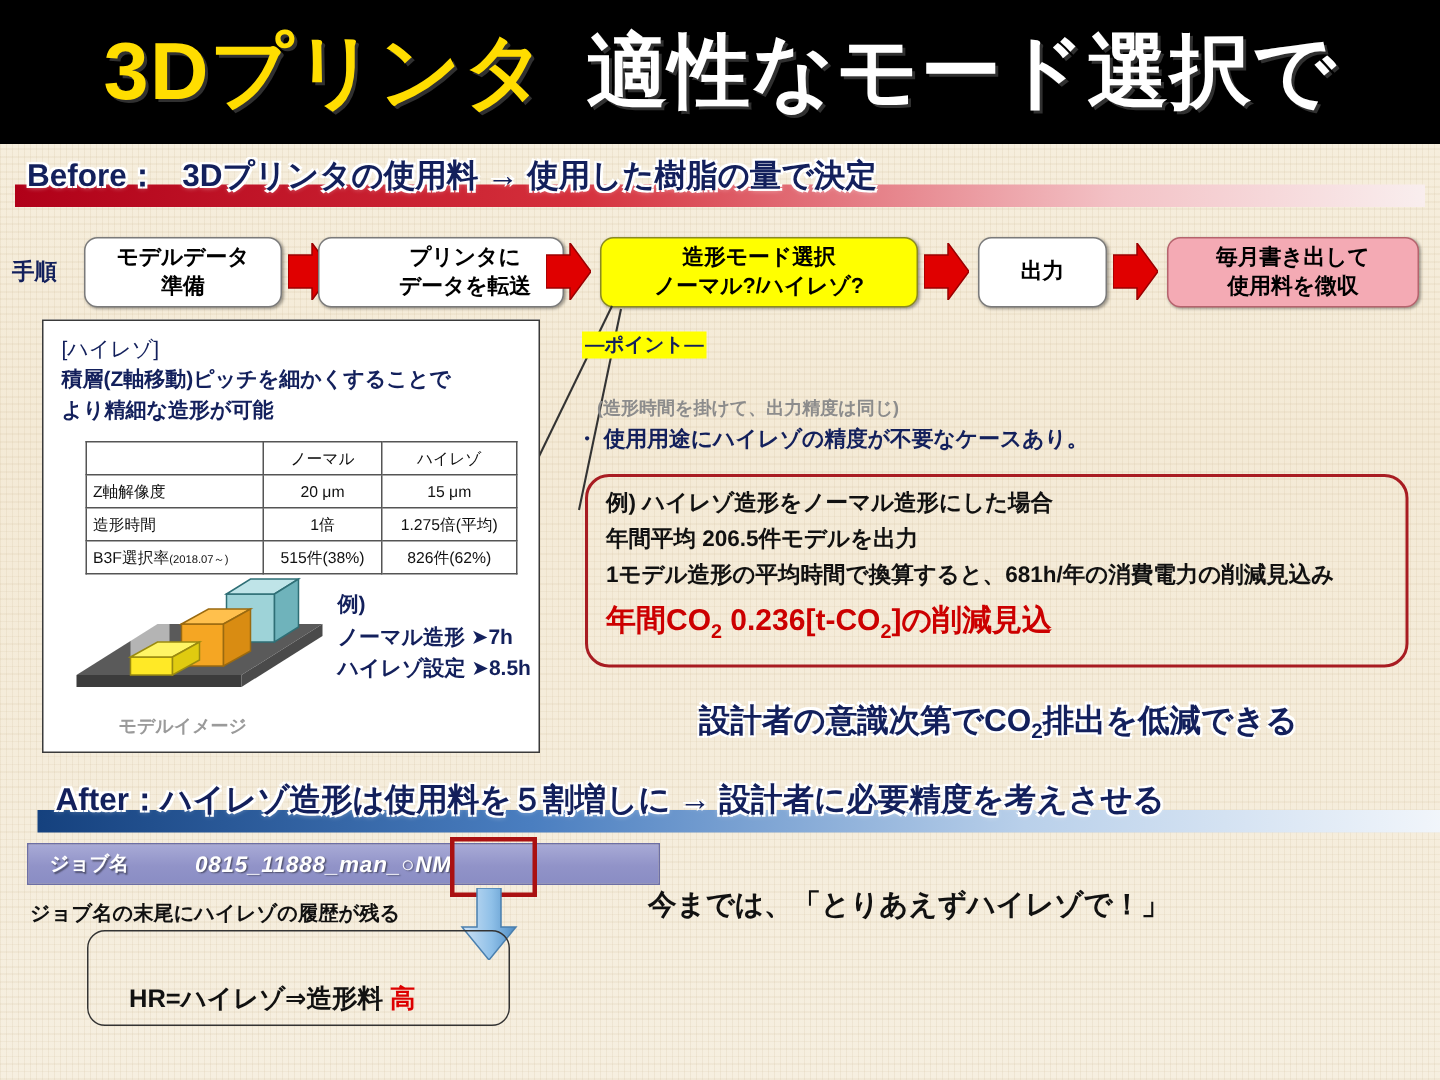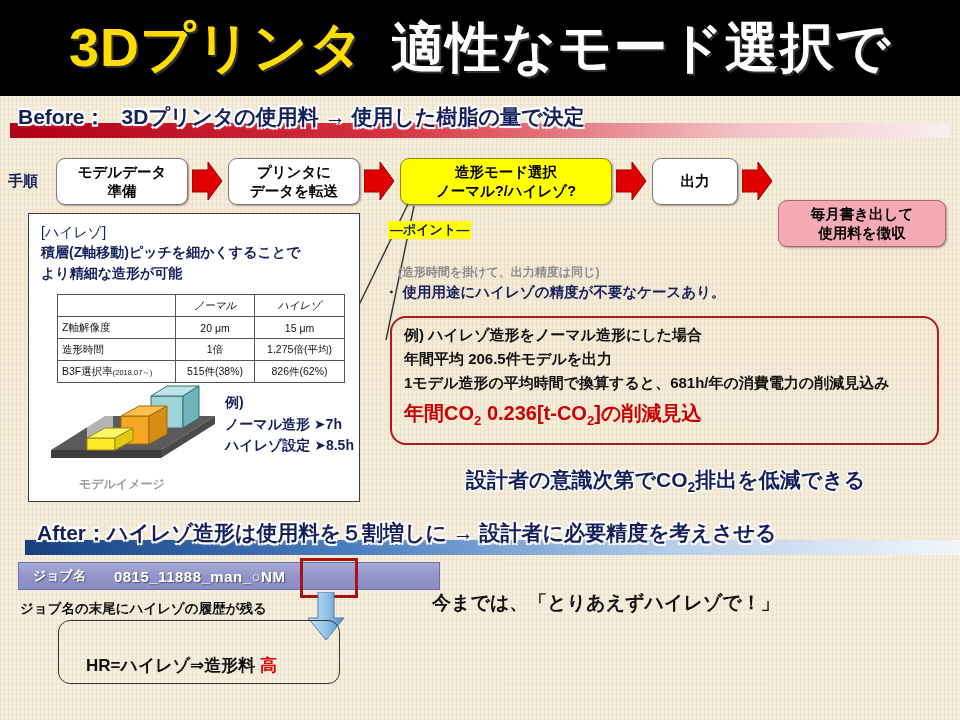--- a/index.html
+++ b/index.html
@@ -83,21 +83,21 @@
   .lp-head{
     position:absolute;left:12px;top:8px;font-size:14px;font-weight:bold;color:#13205c;line-height:1.45;
   }
   .lp-head .l1{font-weight:normal;}
   .tbl{
     position:absolute;left:28px;top:80px;width:288px;border-collapse:collapse;
     font-size:10.5px;color:#111;background:#fff;
   }
   .tbl td{border:1px solid #555;padding:3px 3px;text-align:center;height:15px;}
   .tbl td.rh{text-align:left;padding-left:4px;width:110px;font-size:10.5px;}
-  .tbl td.hd{font-style:italic;}
+  .tbl td.hd{}
   .tbl .tiny{font-size:7.5px;margin-top:40px;}
   .model-img{position:absolute;left:14px;top:168px;width:180px;height:100px;}
   .model-cap{
     position:absolute;left:50px;top:262px;font-size:12px;color:#9a9a9a;font-weight:bold;
   }
   .ex-block{
     position:absolute;left:196px;top:178px;font-size:14px;font-weight:bold;color:#13205c;line-height:1.55;
   }
 
   
@@ -136,22 +136,23 @@
     position:absolute;left:18px;top:562px;width:420px;height:26px;
     background:linear-gradient(180deg,#a8aad6 0%,#9193c8 55%,#8a8dc4 100%);
     border:1px solid #6d6fa5;
     display:flex;align-items:center;
   }
   .jb-label{
     margin-left:14px;font-size:13px;font-weight:bold;color:#fff;
     text-shadow:1px 1px 1px rgba(0,0,0,.45);
   }
   .jb-value{
-    margin-left:28px;font-size:15px;font-weight:bold;color:#fff;letter-spacing:.5px;
+    margin-left:44px;font-size:15px;font-weight:bold;color:#fff;letter-spacing:.5px;
     text-shadow:1px 1px 1px rgba(0,0,0,.45);
+    font-style:italic;
   }
   .jb-redbox{
     position:absolute;left:300px;top:558px;width:52px;height:34px;
     border:3px solid #aa1111;
   }
   .note-under{
     position:absolute;left:20px;top:600px;font-size:13.5px;font-weight:bold;color:#111;
   }
   .down-arrow{position:absolute;left:306px;top:592px;width:40px;height:48px;}
   .legend-box{
@@ -192,21 +193,21 @@
   <div class="fbox white" style="left:56px;width:130px;">
     <span>モデルデータ</span>
     <span>準備</span>
   </div>
   <div class="arrow" style="left:192px;">
     <svg width="30" height="38" viewBox="0 0 30 38">
         <polygon points="0,8 16,8 16,0 30,19 16,38 16,30 0,30" fill="#e00000" stroke="#9a0000" stroke-width="1"></polygon>
       </svg>
   </div>
 
-  <div class="fbox white" style="left:228px;width:130px;">
+  <div class="fbox white" style="left:212px;width:130px;padding-left:32px;">
     <span>プリンタに</span>
     <span>データを転送</span>
   </div>
   <div class="arrow" style="left:364px;">
     <svg width="30" height="38" viewBox="0 0 30 38">
         <polygon points="0,8 16,8 16,0 30,19 16,38 16,30 0,30" fill="#e00000" stroke="#9a0000" stroke-width="1"></polygon>
       </svg>
   </div>
 
   <div class="fbox yellow" style="left:400px;width:210px;">
@@ -221,21 +222,21 @@
 
   <div class="fbox white" style="left:652px;width:84px;">
     <span>出力</span>
   </div>
   <div class="arrow" style="left:742px;">
     <svg width="30" height="38" viewBox="0 0 30 38">
         <polygon points="0,8 16,8 16,0 30,19 16,38 16,30 0,30" fill="#e00000" stroke="#9a0000" stroke-width="1"></polygon>
       </svg>
   </div>
 
-  <div class="fbox pink" style="left:778px;width:166px;margin-top:42px;">
+  <div class="fbox pink" style="left:778px;width:166px;">
     <span>毎月書き出して</span>
     <span>使用料を徴収</span>
   </div>
 
   <div class="callout">
     <svg width="120" height="165" viewBox="0 0 120 165">
       <line x1="78" y1="14" x2="12" y2="150" stroke="#333" stroke-width="1.4"></line>
       <line x1="84" y1="16" x2="56" y2="150" stroke="#333" stroke-width="1.4"></line>
     </svg>
   </div>

